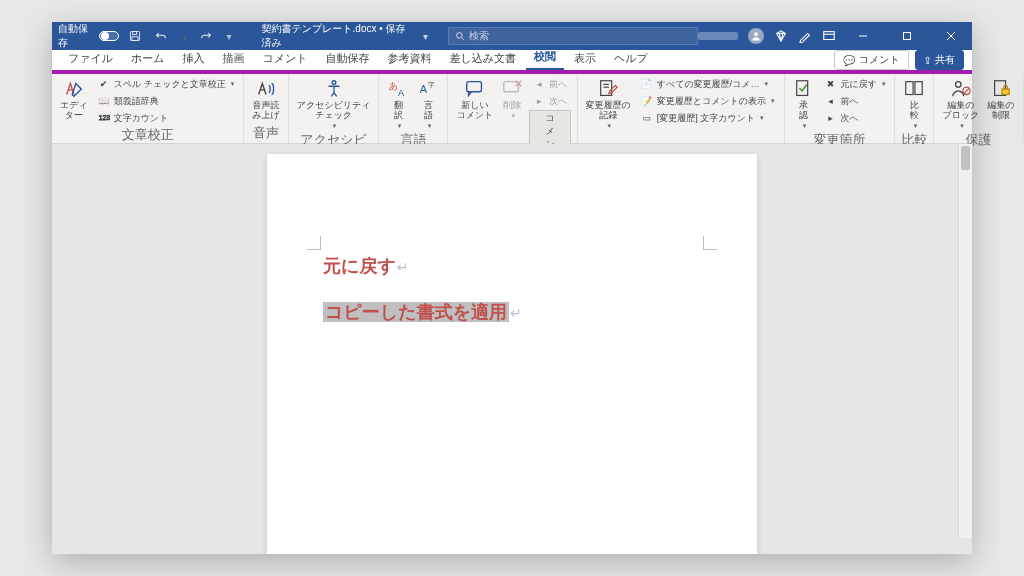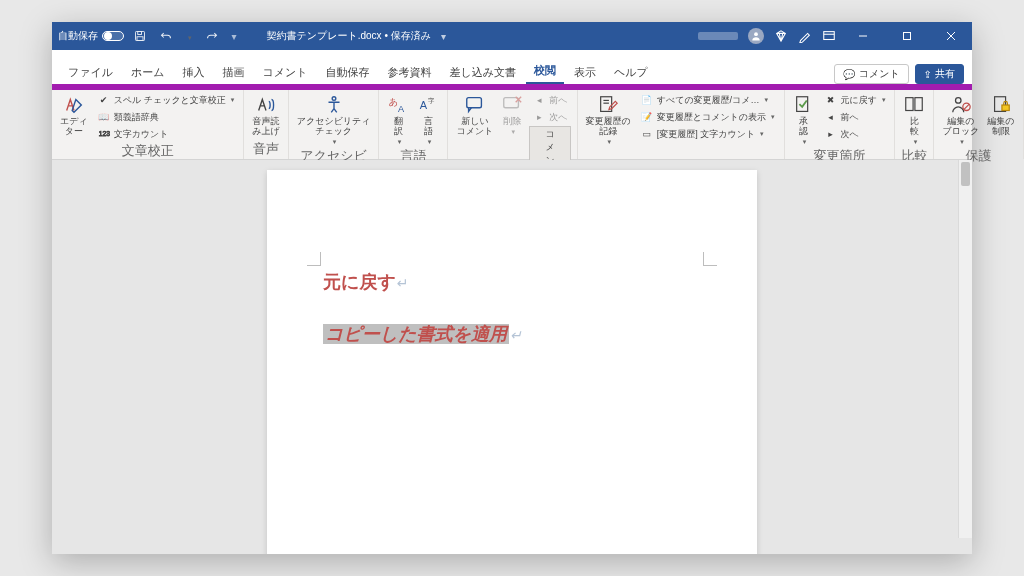--- a/index.html
+++ b/index.html
@@ -12,21 +12,21 @@
 .toggle::after { content:''; position:absolute; left:1px; top:0; width:8px; height:8px; background:#fff; border-radius:50%; }
 .titlebtn { color:#fff; opacity:0.9; padding:0 4px; }
 .doctitle { margin-left: 20px; }
 .searchwrap { margin-left: 20px; }
 .searchbox { background: #40649f; border: 1px solid #5a7bb5; height: 18px; width: 250px; display:flex; align-items:center; padding:0 6px; font-size:10px; color:#cfd8e8; gap:4px; }
 .titlebar .right { margin-left:auto; display:flex; align-items:center; gap:10px; padding-right:4px; }
 .avatar { width:16px; height:16px; border-radius:50%; background:#9aa8c2; display:flex; align-items:center; justify-content:center; font-size:9px; }
 .winbtn { width:34px; height:24px; display:flex; align-items:center; justify-content:center; }
 .winbtn svg { stroke:#fff; }
 
-.tabs { background:#fff; border-bottom:6px solid #a21caf; height:40px; display:flex; align-items:flex-end; font-size:11px; color:#444; padding:0 8px; gap:2px; }
+.tabs { background:#fff; border-bottom:4px solid #a21caf; height:24px; display:flex; align-items:flex-end; font-size:11px; color:#444; padding:0 8px; gap:2px; }
 .tab { padding:4px 8px; cursor:pointer; }
 .tab.active { border-bottom:2px solid #2b579a; color:#2b579a; font-weight:600; }
 .tabs .rightbtns { margin-left:auto; display:flex; gap:6px; align-items:center; }
 .pillbtn { border:1px solid #c8c8c8; border-radius:3px; padding:2px 8px; font-size:10px; display:flex; align-items:center; gap:3px; color:#444; }
 .share { background:#2b579a; color:#fff; border-color:#2b579a; }
 
 .ribbon { background:#f3f2f1; border-bottom:1px solid #d4d4d4; height:70px; display:flex; font-size:9px; color:#444; }
 .group { border-right:1px solid #e1dfdd; padding:2px 6px 0 6px; display:flex; flex-direction:column; }
 .group .body { flex:1; display:flex; align-items:flex-start; gap:4px; }
 .group .label { text-align:center; font-size:13px; color:#666; padding-bottom:1px; position:relative; }
@@ -39,21 +39,21 @@
 .dd::after { content:'▾'; font-size:7px; margin-left:2px; color:#666; }
 .smalldrop { background:#e8e6e3; border:1px solid #c8c6c4; padding:1px 4px; font-size:9px; display:flex; align-items:center; }
 
 .workspace { flex:1; background:#e6e6e6; position:relative; overflow:hidden; }
 .page { position:absolute; top:10px; left:215px; width:490px; height:420px; background:#fff; box-shadow:0 2px 6px rgba(0,0,0,0.15); }
 .crop { position:absolute; width:14px; height:14px; border-color:#bdbdbd; }
 .crop.tl { top:82px; left:40px; border-bottom:1px solid #bdbdbd; border-right:1px solid #bdbdbd; }
 .crop.tr { top:82px; right:40px; border-bottom:1px solid #bdbdbd; border-left:1px solid #bdbdbd; }
 .para { position:absolute; left:56px; font-size:18px; font-weight:600; color:#c0504d; font-family:"Yu Gothic","Meiryo",serif; }
 .para1 { top:100px; }
-.para2 { top:152px;font-style:italic; }
+.para2 { top:146px; }
 .selected { background:#bfbfbf; padding:0 2px; }
 .pmark { color:#b5c4d6; font-size:14px; font-weight:normal; margin-left:1px; }
 .vscroll { position:absolute; right:0; top:0; bottom:16px; width:14px; background:#f0f0f0; border-left:1px solid #dadada; }
 .thumb { position:absolute; top:2px; left:2px; right:2px; height:24px; background:#c1c1c1; border-radius:2px; }
 
 svg { display:block; }
 </style>
 </head>
 <body>
 
@@ -79,20 +79,29 @@
       </span>
       <span class="titlebtn dd"></span>
       <span class="titlebtn">
         <svg width="12" height="12" viewBox="0 0 16 16" fill="none" stroke="#fff" stroke-width="1.4">
             <path d="M11 4l3 3-3 3M14 7H6a4 4 0 00-4 4"></path>
           </svg>
       </span>
       <span class="titlebtn" style="opacity:.6">▾</span>
       <span class="doctitle">契約書テンプレート.docx • 保存済み</span>
       <span style="margin-left:4px;opacity:.7">▾</span>
+    </div>
+    <div class="searchwrap">
+      <div class="searchbox">
+        <svg width="10" height="10" viewBox="0 0 16 16" fill="none" stroke="#cfd8e8" stroke-width="1.6">
+            <circle cx="7" cy="7" r="4.5"></circle>
+            <line x1="11" y1="11" x2="14" y2="14"></line>
+          </svg>
+        <span>検索</span>
+      </div>
     </div>
     <div class="right">
       <span style="width:40px;height:8px;background:rgba(255,255,255,.3);border-radius:2px"></span>
       <span class="avatar">
         <svg width="10" height="10" viewBox="0 0 16 16" fill="#fff">
             <circle cx="8" cy="5" r="3"></circle>
             <path d="M2 15c0-3 3-5 6-5s6 2 6 5z"></path>
           </svg>
       </span>
       <span>

